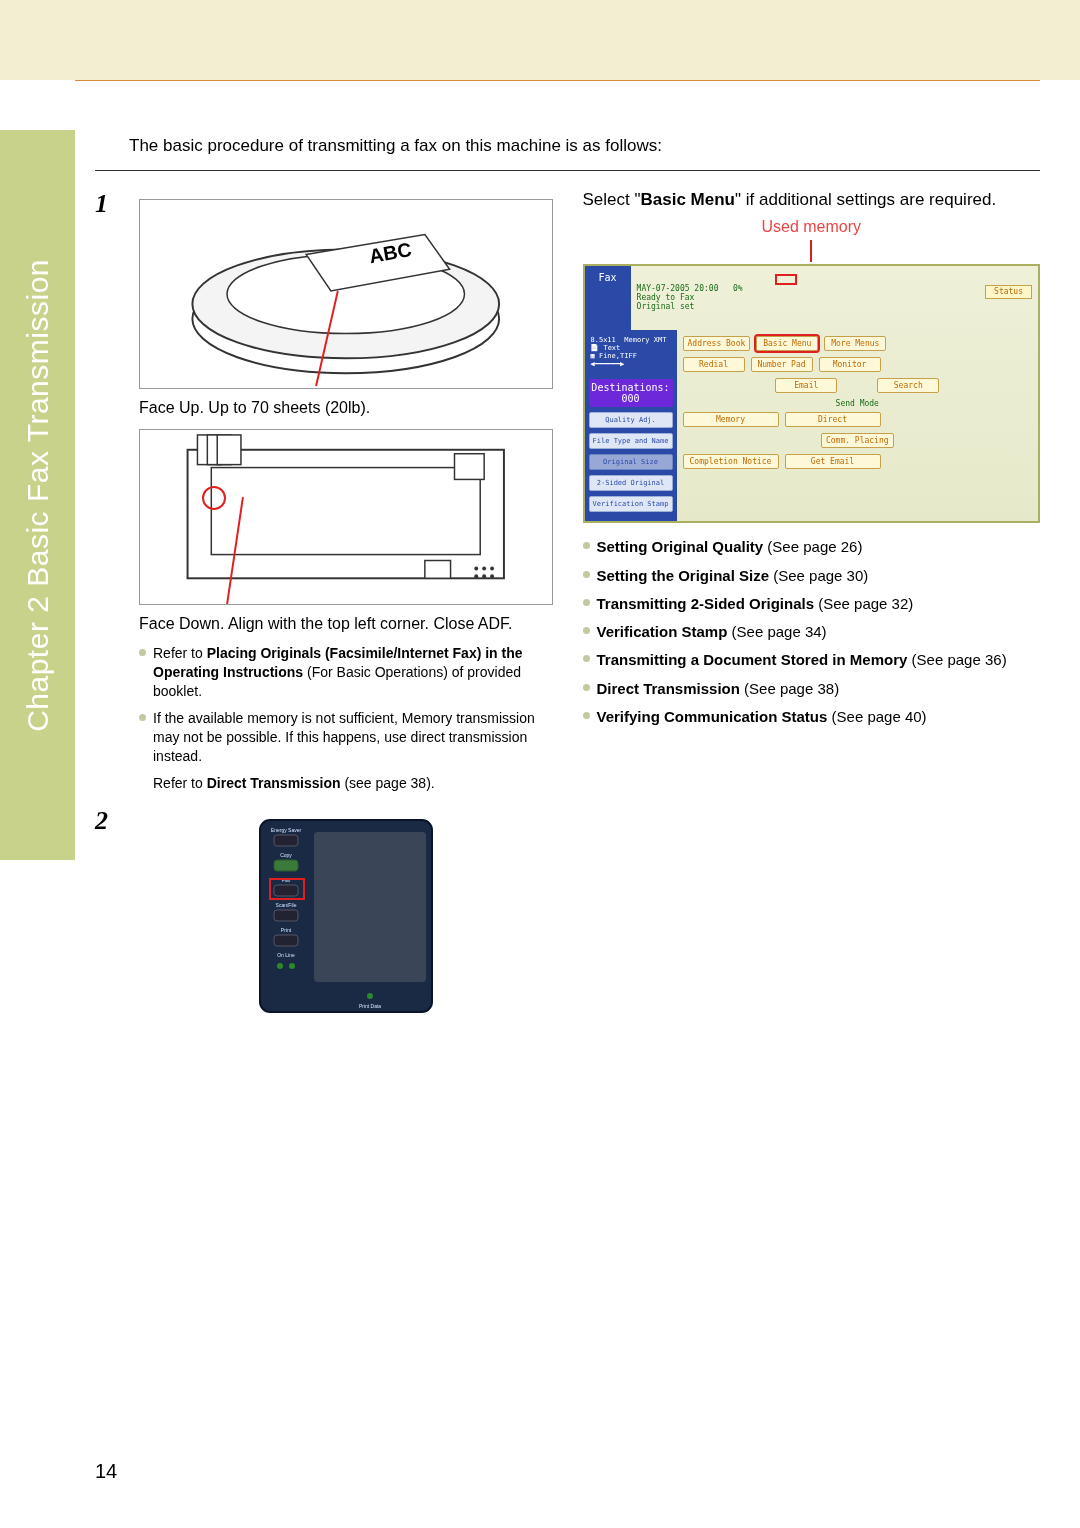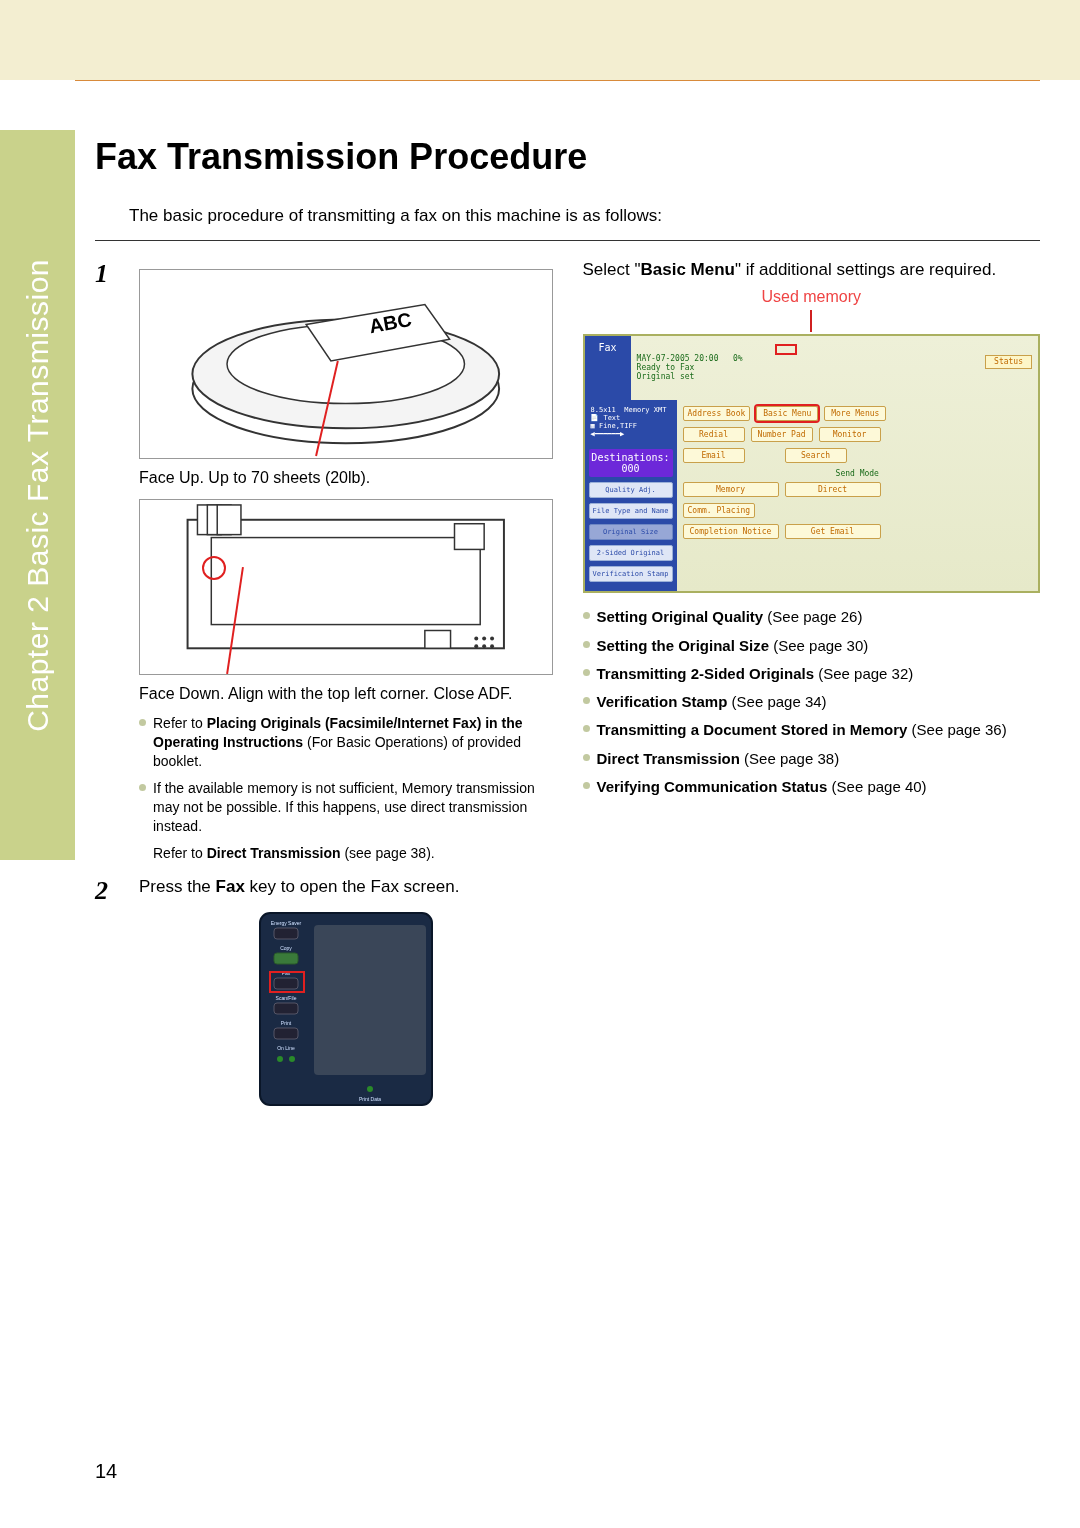--- a/index.html
+++ b/index.html
@@ -210,21 +210,21 @@
       padding:3px 2px;
       text-align:center;
       font-size:10px;
       margin:5px 0;
     }
     .fax-main {
       flex:1;
       padding: 6px 6px;
     }
     .btn-row { display:flex; gap:6px; margin-bottom:6px; justify-content:flex-start; }
-    .btn-row.right { justify-content: flex-start; gap: 40px; }
+    .btn-row.right { justify-content: center; gap: 40px; }
     .ui-btn {
       background:#fdf9d8;
       border:1px solid #c9a04a;
       color:#c06a00;
       padding:2px 4px;
       font-family: monospace;
       font-size:8px;
       border-radius:2px;
       min-width:62px;
       text-align:center;
@@ -276,21 +276,20 @@
 <body>
 
 <div class="top-band"></div>
 <div class="top-rule"></div>
 
 <div class="side-tab">
   <div class="side-tab-text">Chapter 2   Basic Fax Transmission</div>
 </div>
 
 <div class="content">
-  <h1 class="page-title">Fax Transmission Procedure</h1>
   <p class="intro">The basic procedure of transmitting a fax on this machine is as follows:</p>
   <hr class="thin-rule">
 
   <div class="cols">
 
     <div class="col">
 
       <div class="step">
         <div class="step-num">1</div>
         <div class="step-body">
@@ -338,23 +337,20 @@
           </ul>
           <div class="ref-line">
             <span>Refer to </span><b>Direct Transmission</b><span> (see page 38).</span>
           </div>
         </div>
       </div>
 
       <div class="step" style="margin-top:14px;">
         <div class="step-num">2</div>
         <div class="step-body">
-          <div>
-            <span>Press the </span><b>Fax</b><span> key to open the Fax screen.</span>
-          </div>
           <div class="panel-fig">
             <svg class="panel-svg" viewBox="0 0 180 200">
               <rect x="4" y="4" width="172" height="192" rx="10" fill="#1a2a44" stroke="#0a1628" stroke-width="2"></rect>
               <rect x="58" y="16" width="112" height="150" rx="4" fill="#3a4658"></rect>
               <g font-family="Arial" font-size="5" fill="#cfe0ff" text-anchor="middle">
                 <text x="30" y="16">Energy Saver</text>
                 <rect x="18" y="19" width="24" height="11" rx="3" fill="#223" stroke="#556"></rect>
                 <text x="30" y="41">Copy</text>
                 <rect x="18" y="44" width="24" height="11" rx="3" fill="#3a7a3a" stroke="#2a5a2a"></rect>
                 <text x="30" y="66">Fax</text>

